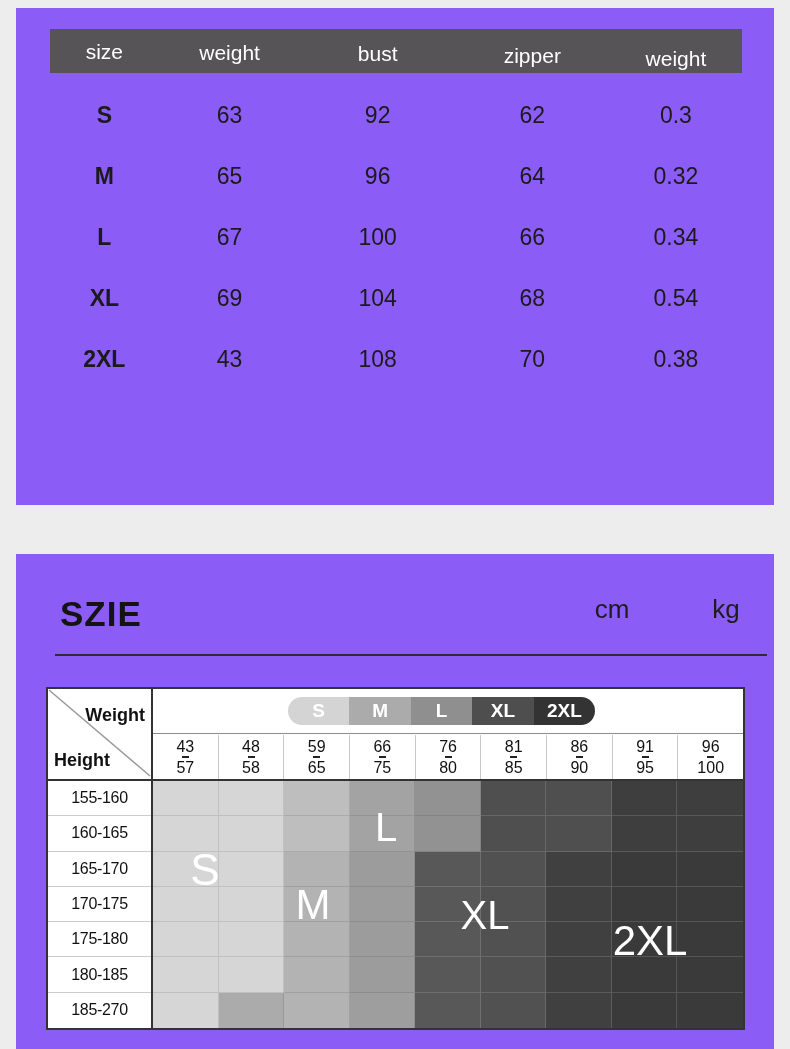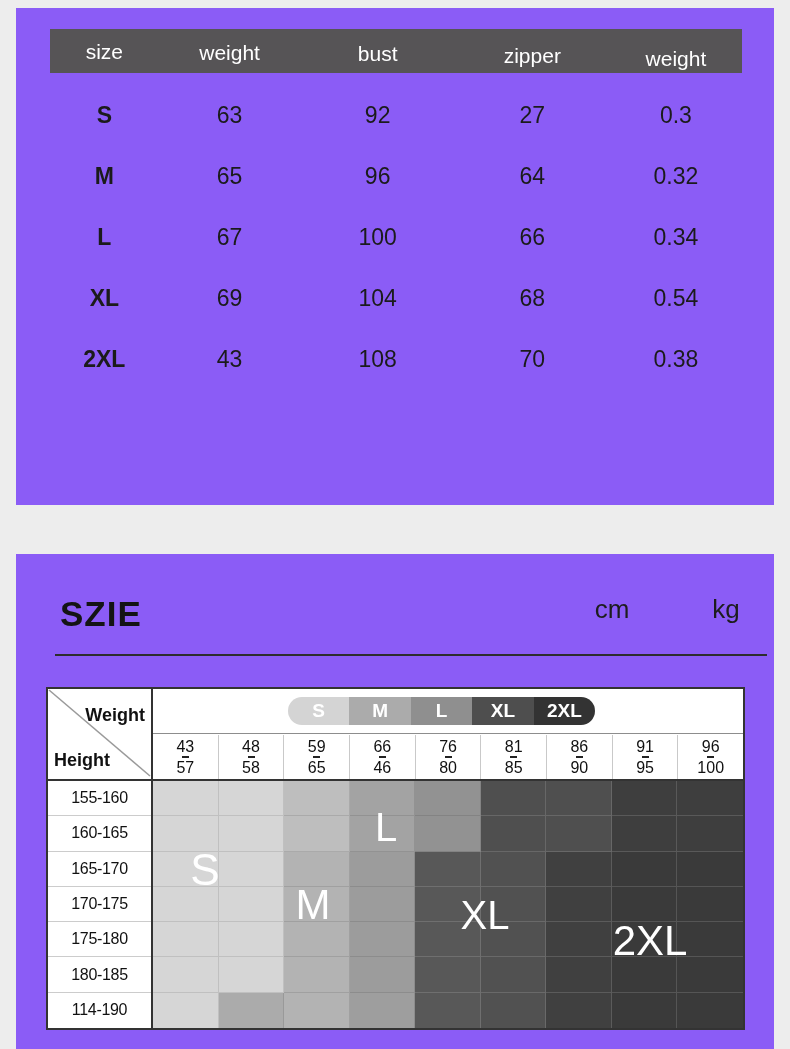--- a/index.html
+++ b/index.html
@@ -79,21 +79,21 @@
         <div class="th c1" style="color: rgb(255, 255, 255);">weight</div>
         <div class="th c2" style="color: rgb(255, 255, 255);">bust</div>
         <div class="th c3" style="color: rgb(255, 255, 255);">zipper</div>
         <div class="th c4" style="color: rgb(255, 255, 255);">weight</div>
       </div>
     <div class="trows">
         <div class="tr">
           <div class="td c0 sz">S</div>
           <div class="td c1">63</div>
           <div class="td c2">92</div>
-          <div class="td c3">27</div>
+          <div class="td c3">62</div>
           <div class="td c4">0.3</div>
         </div>
         <div class="tr">
           <div class="td c0 sz">M</div>
           <div class="td c1">65</div>
           <div class="td c2">96</div>
           <div class="td c3">64</div>
           <div class="td c4">0.32</div>
         </div>
         <div class="tr">
@@ -157,21 +157,21 @@
             <div class="wn2">58</div>
           </div>
           <div class="wnum">
             <div class="wn1">59</div>
             <div class="wdash"></div>
             <div class="wn2">65</div>
           </div>
           <div class="wnum">
             <div class="wn1">66</div>
             <div class="wdash"></div>
-            <div class="wn2">46</div>
+            <div class="wn2">75</div>
           </div>
           <div class="wnum">
             <div class="wn1">76</div>
             <div class="wdash"></div>
             <div class="wn2">80</div>
           </div>
           <div class="wnum">
             <div class="wn1">81</div>
             <div class="wdash"></div>
             <div class="wn2">85</div>
@@ -193,21 +193,21 @@
           </div>
         </div>
       <div class="hsep"></div>
       <div class="hlabels">
           <div class="hlabel">155-160</div>
           <div class="hlabel">160-165</div>
           <div class="hlabel">165-170</div>
           <div class="hlabel">170-175</div>
           <div class="hlabel">175-180</div>
           <div class="hlabel">180-185</div>
-          <div class="hlabel">114-190</div>
+          <div class="hlabel">185-270</div>
         </div>
       <div class="grid">
           <div class="gcell" style="background: rgb(214, 214, 214); border-right: 1px solid rgba(0, 0, 0, 0.1); border-bottom: 1px solid rgba(0, 0, 0, 0.1);"></div>
           <div class="gcell" style="background: rgb(214, 214, 214); border-right: 1px solid rgba(0, 0, 0, 0.1); border-bottom: 1px solid rgba(0, 0, 0, 0.1);"></div>
           <div class="gcell" style="background: rgb(190, 190, 190); border-right: 1px solid rgba(0, 0, 0, 0.1); border-bottom: 1px solid rgba(0, 0, 0, 0.1);"></div>
           <div class="gcell" style="background: rgb(163, 163, 163); border-right: 1px solid rgba(0, 0, 0, 0.1); border-bottom: 1px solid rgba(0, 0, 0, 0.1);"></div>
           <div class="gcell" style="background: rgb(146, 146, 146); border-right: 1px solid rgba(0, 0, 0, 0.1); border-bottom: 1px solid rgba(0, 0, 0, 0.1);"></div>
           <div class="gcell" style="background: rgb(79, 79, 79); border-right: 1px solid rgba(255, 255, 255, 0.14); border-bottom: 1px solid rgba(255, 255, 255, 0.14);"></div>
           <div class="gcell" style="background: rgb(79, 79, 79); border-right: 1px solid rgba(255, 255, 255, 0.14); border-bottom: 1px solid rgba(255, 255, 255, 0.14);"></div>
           <div class="gcell" style="background: rgb(62, 62, 62); border-right: 1px solid rgba(255, 255, 255, 0.14); border-bottom: 1px solid rgba(255, 255, 255, 0.14);"></div>

